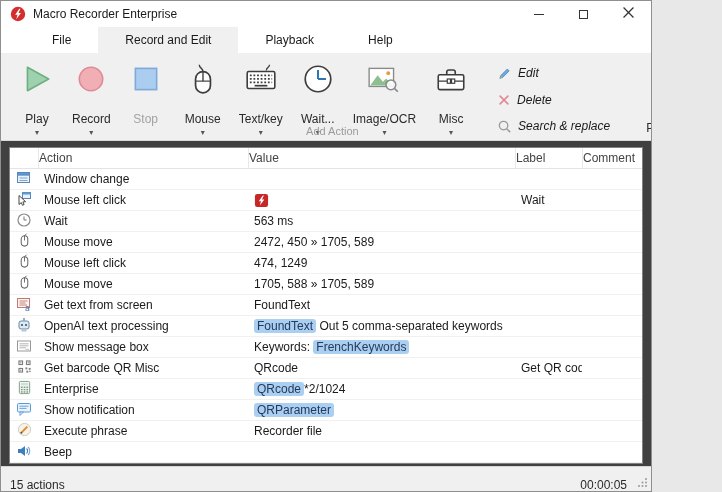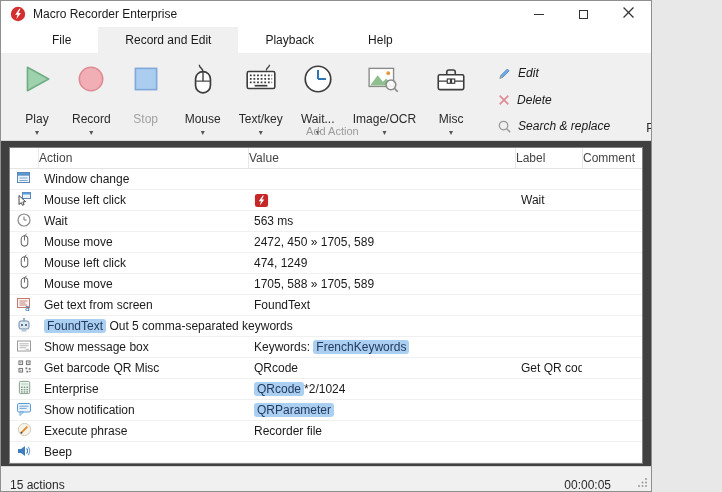--- a/index.html
+++ b/index.html
@@ -55,21 +55,21 @@
   .c-value { width:267px; flex:0 0 267px; }
   .c-label { width:67px; flex:0 0 67px; }
   .c-comment { flex:1;text-align:right; }
   .chip { background:#abcff0; border-radius:3px; padding:0 3px; color:#223a5e; }
   .vlogo { display:inline-flex; width:15px; height:15px; }
 
   
   .statusbar { height:25px; flex:0 0 25px; background:#f0f0f1; border-top:1px solid #d6d6d6;
                display:flex; align-items:center; padding:12px 6px 0 9px; color:#2a2a2a; position:relative; }
   .statusbar .spacer { flex:1; }
-  .statusbar .duration { margin-right:34px; }
+  .statusbar .duration { margin-right:18px; }
   .grip { position:absolute; right:3px; bottom:3px; display:flex; }
 </style>
 </head>
 <body>
 
 <div class="window">
 
   <div class="titlebar">
     <span class="logo">
       <svg viewBox="0 0 16 16" width="16" height="16">
@@ -366,20 +366,21 @@
           <div class="cell c-icon">
             <span><svg viewBox="0 0 16 16" width="16" height="16">
                 <line x1="8" y1="4" x2="8" y2="2.2" stroke="#6b8aa6" stroke-width="1"></line>
                 <circle cx="8" cy="1.8" r="0.9" fill="#6b8aa6"></circle>
                 <rect x="3" y="4" width="10" height="8" rx="2" fill="#dfe9f2" stroke="#6b8aa6" stroke-width="1"></rect>
                 <circle cx="6" cy="8" r="1.1" fill="#3b5b77"></circle>
                 <circle cx="10" cy="8" r="1.1" fill="#3b5b77"></circle>
                 <rect x="5.5" y="12.8" width="5" height="1.8" fill="#b9c9d6"></rect>
               </svg></span>
           </div>
+          <div class="cell c-action">OpenAI text processing</div>
           <div class="cell c-value">
             <span class="chip" style="white-space: pre;">FoundText</span>
             <span style="white-space: pre;"> Out 5 comma-separated keywords</span>
           </div>
           <div class="cell c-label"></div>
           <div class="cell c-comment"></div>
         </div>
         <div class="trow">
           <div class="cell c-icon">
             <span><svg viewBox="0 0 16 16" width="16" height="16">

